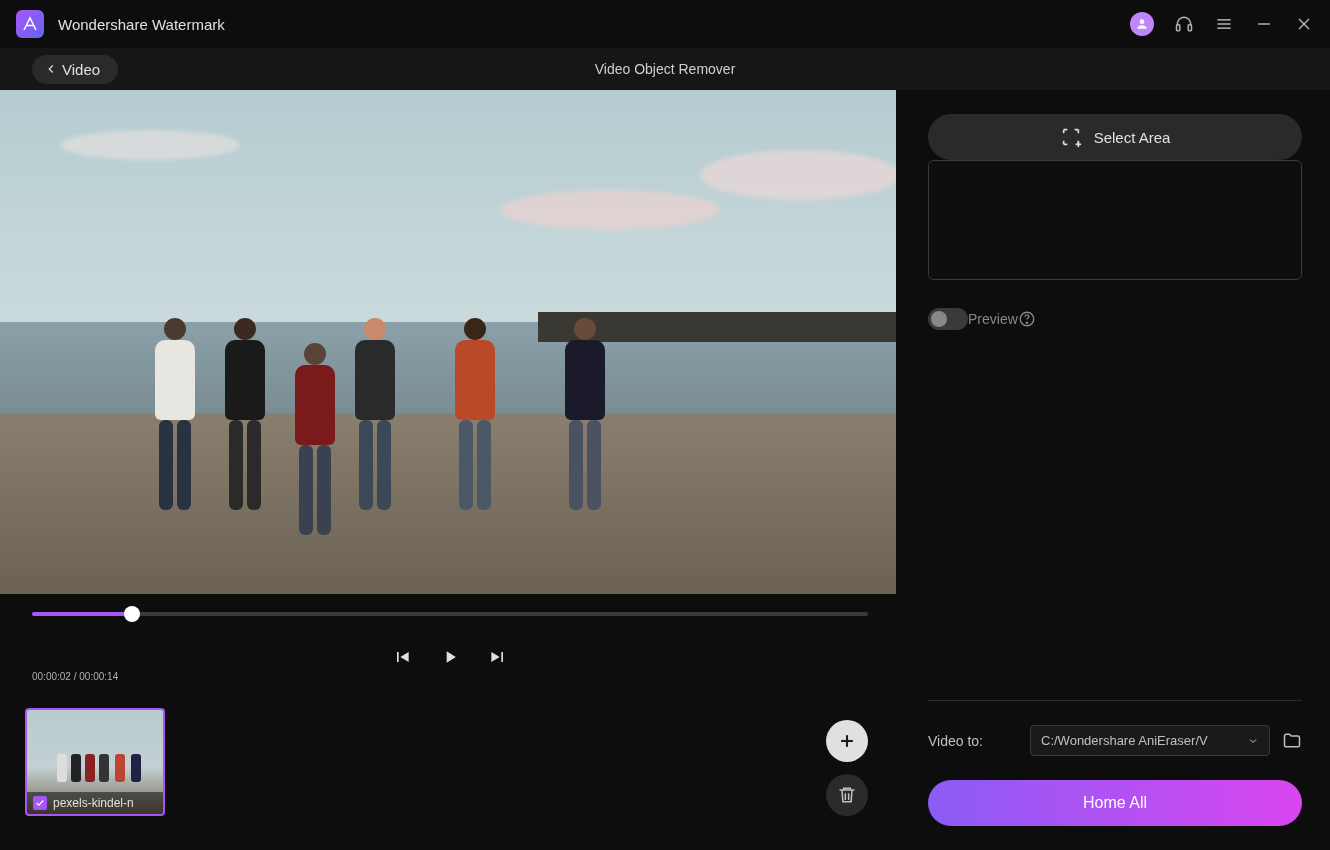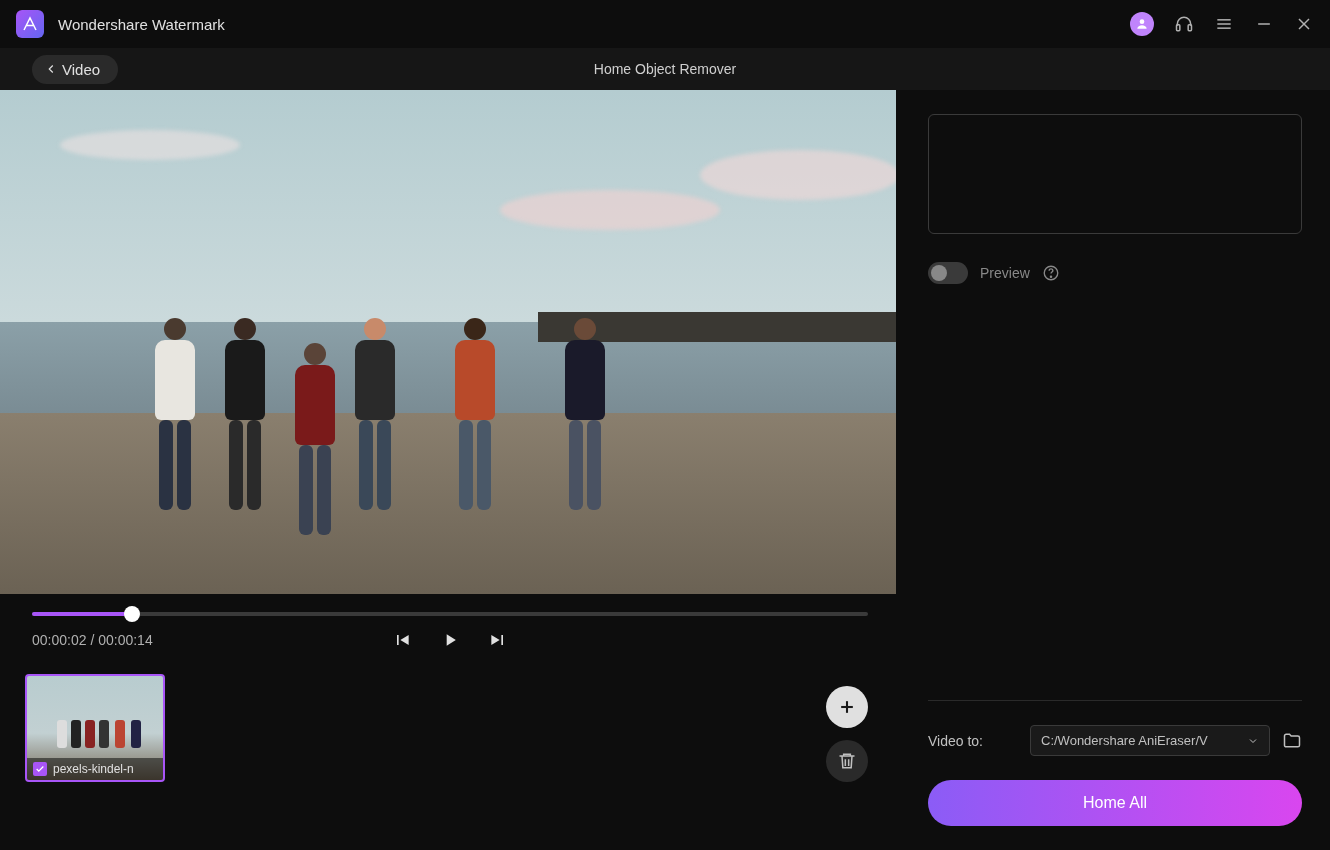--- a/index.html
+++ b/index.html
@@ -127,21 +127,21 @@
       transform: translate(-50%, -50%);
       width: 16px; height: 16px;
       background: #fff;
       border-radius: 50%;
     }
     .controls-row {
       display: flex;
       align-items: center;
       position: relative;
     }
-    .time-display { font-size: 14px; color: #b0b0b0; }
+    .time-display { font-size: 10px; color: #b0b0b0; margin-top: 39px; }
     .playback-controls {
       position: absolute;
       left: 50%;
       transform: translateX(-50%);
       display: flex;
       gap: 28px;
     }
     .play-btn { cursor: pointer; color: #e0e0e0; display:flex; }
     .play-btn svg { width: 20px; height: 20px; }
     .thumbs-row {
@@ -218,21 +218,20 @@
     .select-area-btn svg { width: 22px; height: 22px; }
     .section-label { font-size: 14px; color: #c0c0c0; margin-top: 28px; margin-bottom: 12px; }
     .watermark-box {
       border: 1px solid #3a3a3a;
       border-radius: 6px;
       height: 120px;
     }
     .preview-row {
       display: flex;
       align-items: center;
-      gap: 12px;
       margin-top: 28px;
     }
     .toggle {
       width: 40px; height: 22px;
       background: #3a3a3a;
       border-radius: 999px;
       position: relative;
       cursor: pointer;
     }
     .toggle-knob {
@@ -329,21 +328,21 @@
   </div>
 </div>
 
 <div class="subheader">
   <div class="home-btn">
     <svg width="14" height="14" viewBox="0 0 24 24" fill="none" stroke="currentColor" stroke-width="2">
         <polyline points="15 18 9 12 15 6"></polyline>
       </svg>
     <span>Video</span>
   </div>
-  <div class="subheader-title">Home Object Remover</div>
+  <div class="subheader-title">Video Object Remover</div>
 </div>
 
 <div class="main-area">
   <div class="left-panel">
     <div class="video-frame">
       <div class="sky"></div>
       <div class="cloud c1"></div>
         <div class="cloud c2"></div>
         <div class="cloud c3"></div>
       <div class="water"></div>
@@ -453,20 +452,28 @@
         <div class="circle-btn del">
           <svg viewBox="0 0 24 24" fill="none" stroke="currentColor" stroke-width="1.8">
               <path d="M3 6h18M8 6V4h8v2M6 6l1 14h10l1-14M10 10v8M14 10v8"></path>
             </svg>
         </div>
       </div>
     </div>
   </div>
 
   <div class="right-panel">
+    <div class="select-area-btn">
+      <svg viewBox="0 0 24 24" fill="none" stroke="currentColor" stroke-width="1.8">
+        <path d="M4 4h4M4 4v4M20 4h-4M20 4v4M4 20h4M4 20v-4M20 20v-4"></path>
+        <line x1="17" y1="20" x2="23" y2="20"></line>
+          <line x1="20" y1="17" x2="20" y2="23"></line>
+      </svg>
+      <span>Select Area</span>
+    </div>
     <div class="watermark-box"></div>
     <div class="preview-row">
       <div class="toggle">
         <div class="toggle-knob"></div>
       </div>
       <div class="preview-label">Preview</div>
       <div class="help-icon">
         <svg viewBox="0 0 24 24" fill="none" stroke="currentColor" stroke-width="1.8">
             <circle cx="12" cy="12" r="9"></circle>
             <path d="M9.5 9a2.5 2.5 0 115 0c0 1.5-2.5 2-2.5 3.5"></path>

